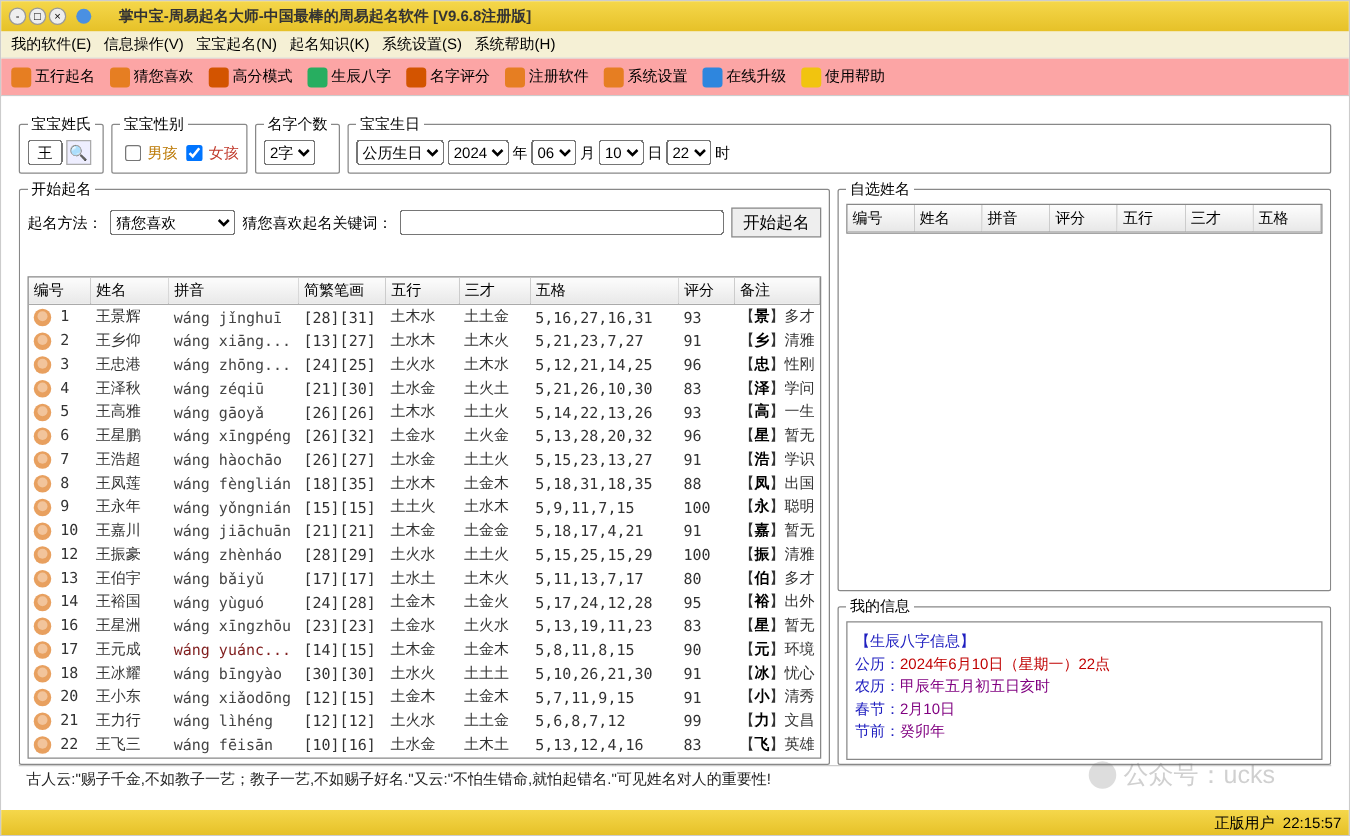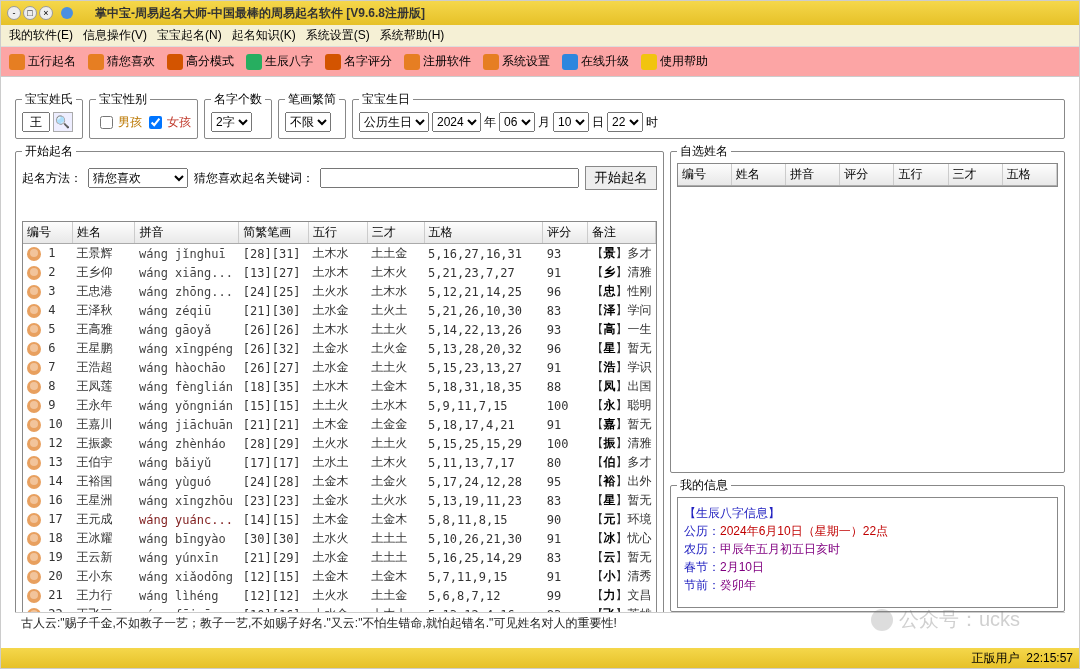--- a/index.html
+++ b/index.html
@@ -138,26 +138,20 @@
               <span>女孩</span>
             </label>
         </div>
       </fieldset>
       <fieldset>
           <legend>名字个数</legend>
         <div class="fs-inner">
             <select><option>2字</option></select>
           </div>
       </fieldset>
-      <fieldset>
-          <legend>笔画繁简</legend>
-        <div class="fs-inner">
-            <select><option>不限</option></select>
-          </div>
-      </fieldset>
       <fieldset style="flex:1;">
           <legend>宝宝生日</legend>
         <div class="fs-inner">
           <select><option>公历生日</option></select>
           <select><option>2024</option></select>
             <span>年</span>
           <select><option>06</option></select>
             <span>月</span>
           <select><option>10</option></select>
             <span>日</span>
@@ -364,31 +358,20 @@
                     <tr>
                       <td><span class="avatar"></span> 18</td>
   <td>王冰耀</td>
                       <td style="color:#444;">wáng bīngyào</td>
                       <td>[30][30]</td>
                       <td>土水火</td>
                       <td>土土土</td>
                       <td>5,10,26,21,30</td>
                       <td>91</td>
                       <td class="note">【<b>冰</b>】忧心</td>
-                    </tr>
-                    <tr>
-                      <td><span class="avatar"></span> 19</td>
-  <td>王云新</td>
-                      <td style="color:#444;">wáng yúnxīn</td>
-                      <td>[21][29]</td>
-                      <td>土水金</td>
-                      <td>土土土</td>
-                      <td>5,16,25,14,29</td>
-                      <td>83</td>
-                      <td class="note">【<b>云</b>】暂无</td>
                     </tr>
                     <tr>
                       <td><span class="avatar"></span> 20</td>
   <td>王小东</td>
                       <td style="color:#444;">wáng xiǎodōng</td>
                       <td>[12][15]</td>
                       <td>土金木</td>
                       <td>土金木</td>
                       <td>5,7,11,9,15</td>
                       <td>91</td>

